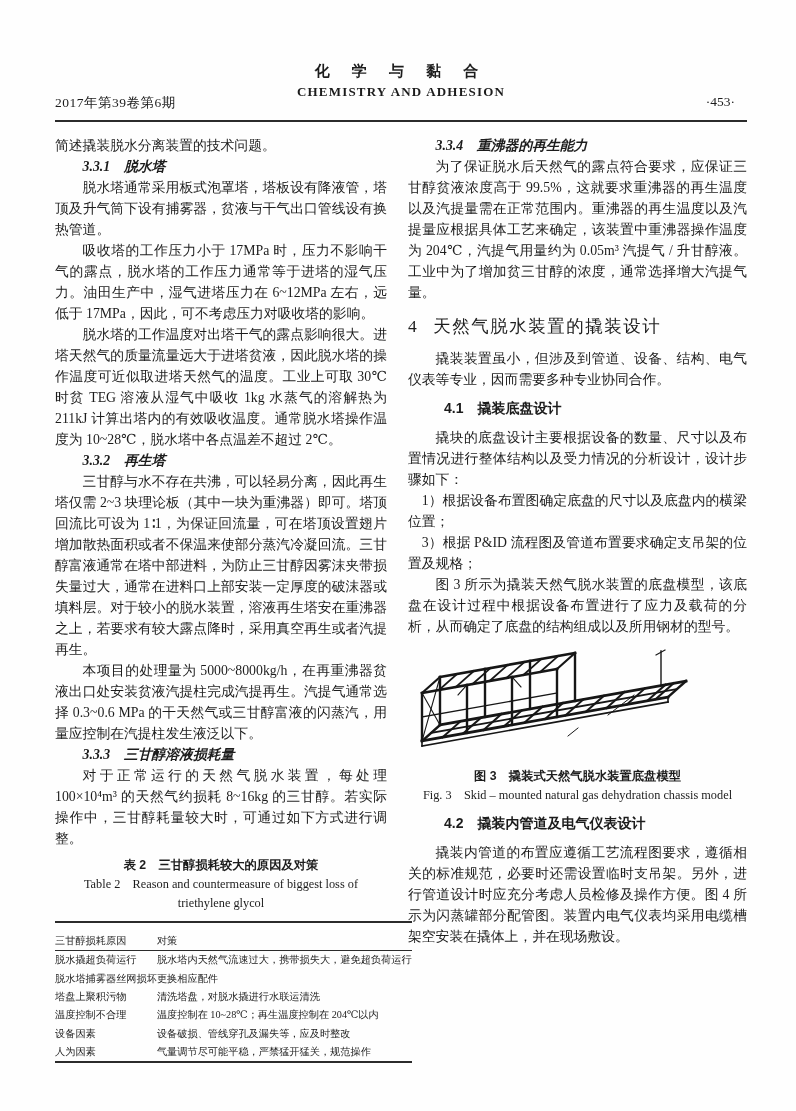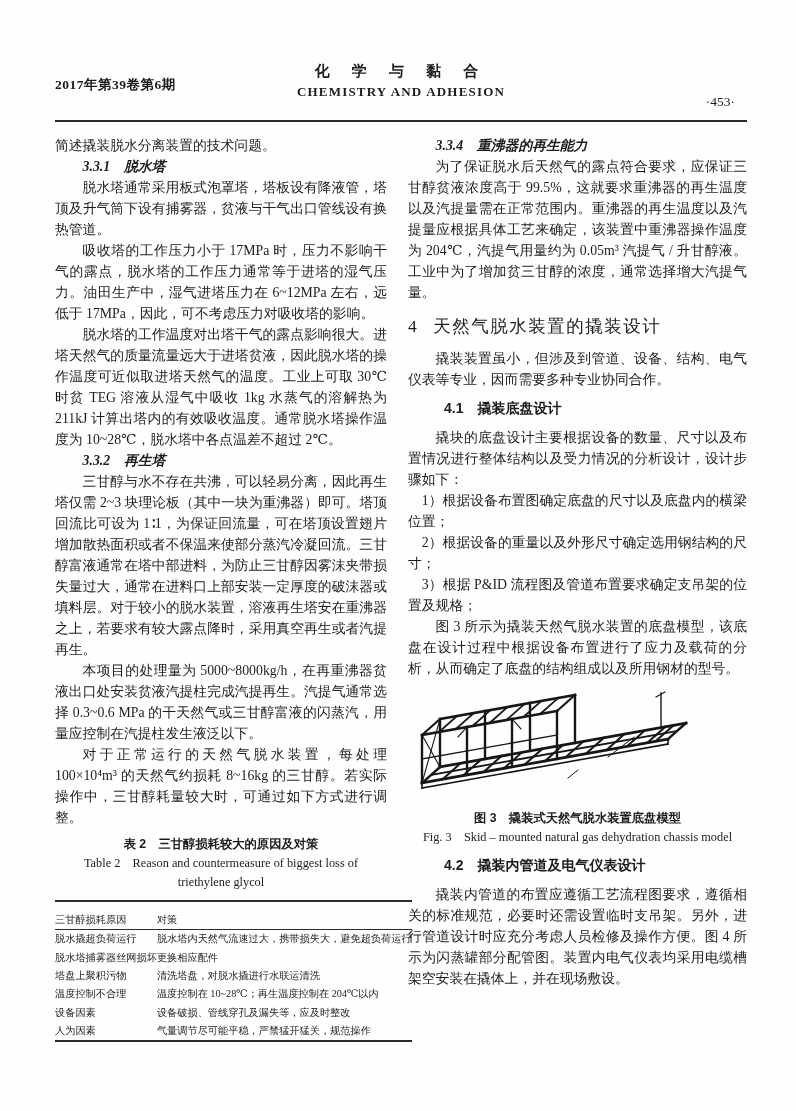--- a/index.html
+++ b/index.html
@@ -8,21 +8,21 @@
     width:796px;height:1111px;
     background:#fefefe;
     box-sizing:border-box;
     padding:62px 49px 0 55px;
     font-family:"Liberation Serif","DejaVu Serif",serif;
     color:#1c1c1c;
     overflow:hidden;
   }
   
   .header{position:relative;height:54px;}
-  .issue{position:absolute;left:0;bottom:22px;font-size:13.5px;letter-spacing:.5px;font-weight:bold;}
+  .issue{position:absolute;left:0;bottom:4px;font-size:13.5px;letter-spacing:.5px;}
   .pageno{position:absolute;right:12px;bottom:6px;font-size:13.5px;}
   .journal-cn{text-align:center;font-size:15px;font-weight:bold;letter-spacing:9px;font-family:"Liberation Sans","DejaVu Sans",sans-serif;}
   .journal-en{text-align:center;font-size:13px;letter-spacing:1.2px;margin-top:3px;font-weight:bold;}
   .rule{border-top:2.5px solid #2b2b2b;margin-top:4px;}
   
   .cols{display:flex;gap:21px;margin-top:13px;}
   .col-l{width:332px;}
   .col-r{width:340px;}
   p{margin:0;font-size:13.8px;line-height:21px;text-align:justify;text-indent:2em;}
   .noindent{text-indent:0;}
@@ -60,20 +60,21 @@
 
     <div class="col-l">
       <p class="noindent">简述撬装脱水分离装置的技术问题。</p>
       <p class="h-kaiti">3.3.1　脱水塔</p>
       <p>脱水塔通常采用板式泡罩塔，塔板设有降液管，塔顶及升气筒下设有捕雾器，贫液与干气出口管线设有换热管道。</p>
       <p>吸收塔的工作压力小于 17MPa 时，压力不影响干气的露点，脱水塔的工作压力通常等于进塔的湿气压力。油田生产中，湿气进塔压力在 6~12MPa 左右，远低于 17MPa，因此，可不考虑压力对吸收塔的影响。</p>
       <p>脱水塔的工作温度对出塔干气的露点影响很大。进塔天然气的质量流量远大于进塔贫液，因此脱水塔的操作温度可近似取进塔天然气的温度。工业上可取 30℃时贫 TEG 溶液从湿气中吸收 1kg 水蒸气的溶解热为 211kJ 计算出塔内的有效吸收温度。通常脱水塔操作温度为 10~28℃，脱水塔中各点温差不超过 2℃。</p>
       <p class="h-kaiti">3.3.2　再生塔</p>
       <p>三甘醇与水不存在共沸，可以轻易分离，因此再生塔仅需 2~3 块理论板（其中一块为重沸器）即可。塔顶回流比可设为 1∶1，为保证回流量，可在塔顶设置翅片增加散热面积或者不保温来使部分蒸汽冷凝回流。三甘醇富液通常在塔中部进料，为防止三甘醇因雾沫夹带损失量过大，通常在进料口上部安装一定厚度的破沫器或填料层。对于较小的脱水装置，溶液再生塔安在重沸器之上，若要求有较大露点降时，采用真空再生或者汽提再生。</p>
       <p>本项目的处理量为 5000~8000kg/h，在再重沸器贫液出口处安装贫液汽提柱完成汽提再生。汽提气通常选择 0.3~0.6 MPa 的干天然气或三甘醇富液的闪蒸汽，用量应控制在汽提柱发生液泛以下。</p>
+      <p class="h-kaiti">3.3.3　三甘醇溶液损耗量</p>
       <p>对于正常运行的天然气脱水装置，每处理 100×10⁴m³ 的天然气约损耗 8~16kg 的三甘醇。若实际操作中，三甘醇耗量较大时，可通过如下方式进行调整。</p>
 
       <div class="tcap-cn">表 2　三甘醇损耗较大的原因及对策</div>
       <div class="tcap-en">Table 2　Reason and countermeasure of biggest loss of</div>
       <div class="tcap-en">triethylene glycol</div>
       <table class="loss">
         <thead>
           <tr>
             <th class="c1">三甘醇损耗原因</th>
             <th>对策</th>
@@ -114,21 +115,20 @@
 
       <div class="sec4">
         <span>4</span>
         <span>天然气脱水装置的撬装设计</span>
       </div>
 
       <p>撬装装置虽小，但涉及到管道、设备、结构、电气仪表等专业，因而需要多种专业协同合作。</p>
       <p class="h-bold">4.1　撬装底盘设计</p>
       <p>撬块的底盘设计主要根据设备的数量、尺寸以及布置情况进行整体结构以及受力情况的分析设计，设计步骤如下：</p>
       <p class="item">1）根据设备布置图确定底盘的尺寸以及底盘内的横梁位置；</p>
-      <p class="item">2）根据设备的重量以及外形尺寸确定选用钢结构的尺寸；</p>
       <p class="item">3）根据 P&amp;ID 流程图及管道布置要求确定支吊架的位置及规格；</p>
       <p>图 3 所示为撬装天然气脱水装置的底盘模型，该底盘在设计过程中根据设备布置进行了应力及载荷的分析，从而确定了底盘的结构组成以及所用钢材的型号。</p>
 
       <div class="figure">
         <svg width="300" height="118" viewBox="0 0 280 118" fill="none" xmlns="http://www.w3.org/2000/svg">
 
           <line x1="20" y1="82" x2="266" y2="38" stroke-width="2.8"></line>
           <line x1="2" y1="98" x2="248" y2="54" stroke-width="2.8"></line>
           <line x1="2" y1="103" x2="248" y2="59" stroke-width="1.6"></line>
           <line x1="11" y1="90" x2="257" y2="46" stroke-width="1.8"></line>

